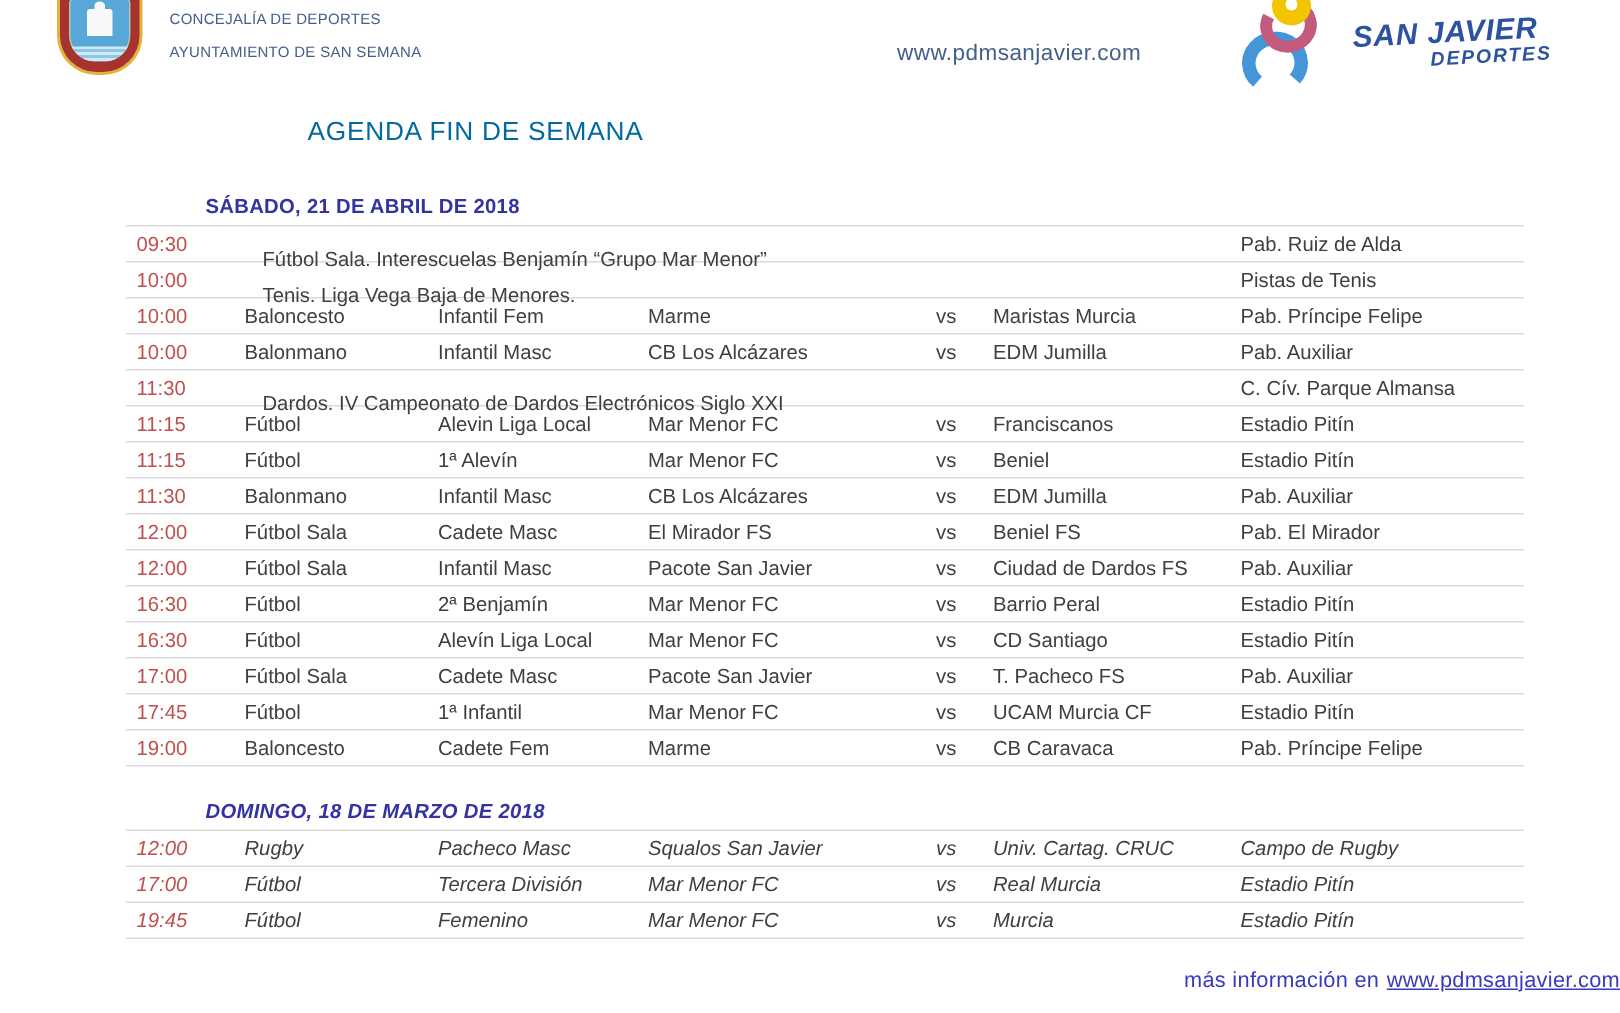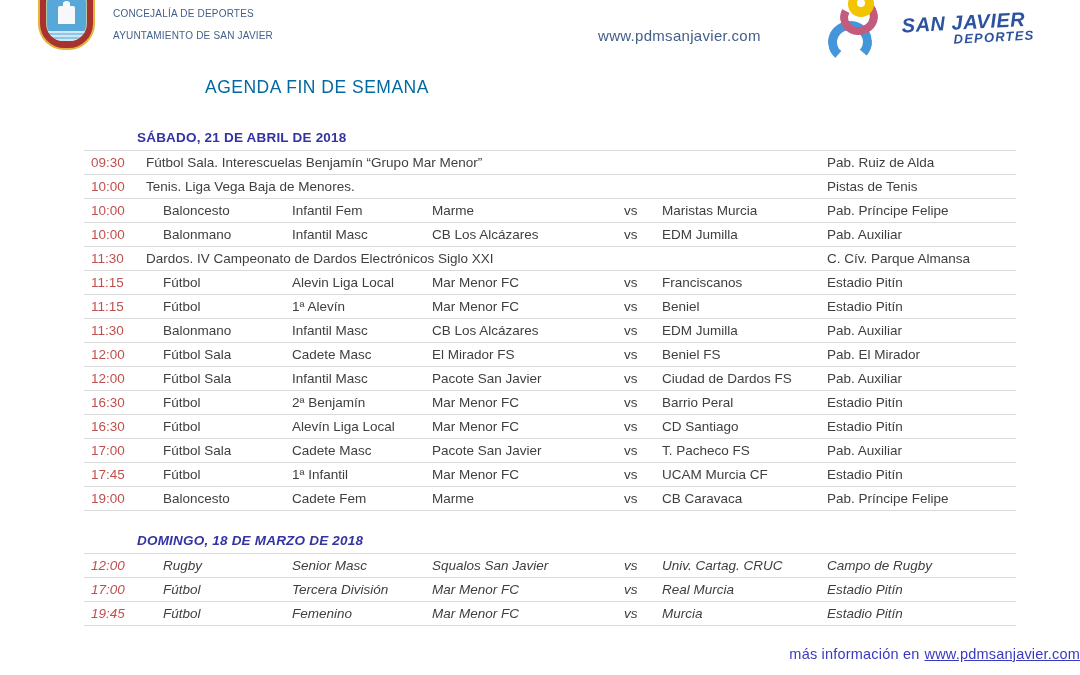--- a/index.html
+++ b/index.html
@@ -46,21 +46,21 @@
   .sec-body{border-top:1px solid var(--line-gray);}
   .row{position:relative;height:23px;border-bottom:1px solid var(--line-gray);font-size:13.5px;color:var(--text);}
   .cell{position:absolute;top:0;height:23px;line-height:23px;white-space:nowrap;}
   .c-time{left:7px;color:var(--accent-red);}
   .c-sport{left:79px;}
   .c-cat{left:208px;}
   .c-home{left:348px;}
   .c-vs{left:540px;}
   .c-away{left:578px;}
   .c-venue{left:743px;}
-  .c-desc{left:62px;}
+  .c-desc{left:91px;margin-top:10px;}
 
   
   .footer{position:absolute;left:0;top:646px;width:1080px;text-align:right;font-size:14.5px;color:var(--link-blue);letter-spacing:.2px;}
   .footer-link{color:var(--link-blue);text-decoration:underline;cursor:pointer;margin-left:5px;}
 </style>
 </head>
 <body>
 
 <div class="page">
 
@@ -70,21 +70,21 @@
         <div class="field">
           <div class="castle"></div>
           <div class="water"></div>
         </div>
       </div>
     </div>
   </div>
 
   <div class="org">
     <div>CONCEJALÍA DE DEPORTES</div>
-    <div>AYUNTAMIENTO DE SAN JAVIER</div>
+    <div>AYUNTAMIENTO DE SAN SEMANA</div>
   </div>
 
   <div class="site-top">www.pdmsanjavier.com</div>
 
   <div class="sjd">
     <div class="figure">
       <div class="legs"></div>
       <div class="arms"></div>
       <div class="head"></div>
     </div>
@@ -224,21 +224,21 @@
             <span class="cell c-venue">Pab. Príncipe Felipe</span>
           </div>
         </div>
       </section>
       <section class="sched">
         <div class="sec-head">DOMINGO, 18 DE MARZO DE 2018</div>
         <div class="sec-body">
           <div class="row">
             <span class="cell c-time">12:00</span>
             <span class="cell c-sport">Rugby</span>
-            <span class="cell c-cat">Senior Masc</span>
+            <span class="cell c-cat">Pacheco Masc</span>
             <span class="cell c-home">Squalos San Javier</span>
             <span class="cell c-vs">vs</span>
             <span class="cell c-away">Univ. Cartag. CRUC</span>
             <span class="cell c-venue">Campo de Rugby</span>
           </div>
           <div class="row">
             <span class="cell c-time">17:00</span>
             <span class="cell c-sport">Fútbol</span>
             <span class="cell c-cat">Tercera División</span>
             <span class="cell c-home">Mar Menor FC</span>

